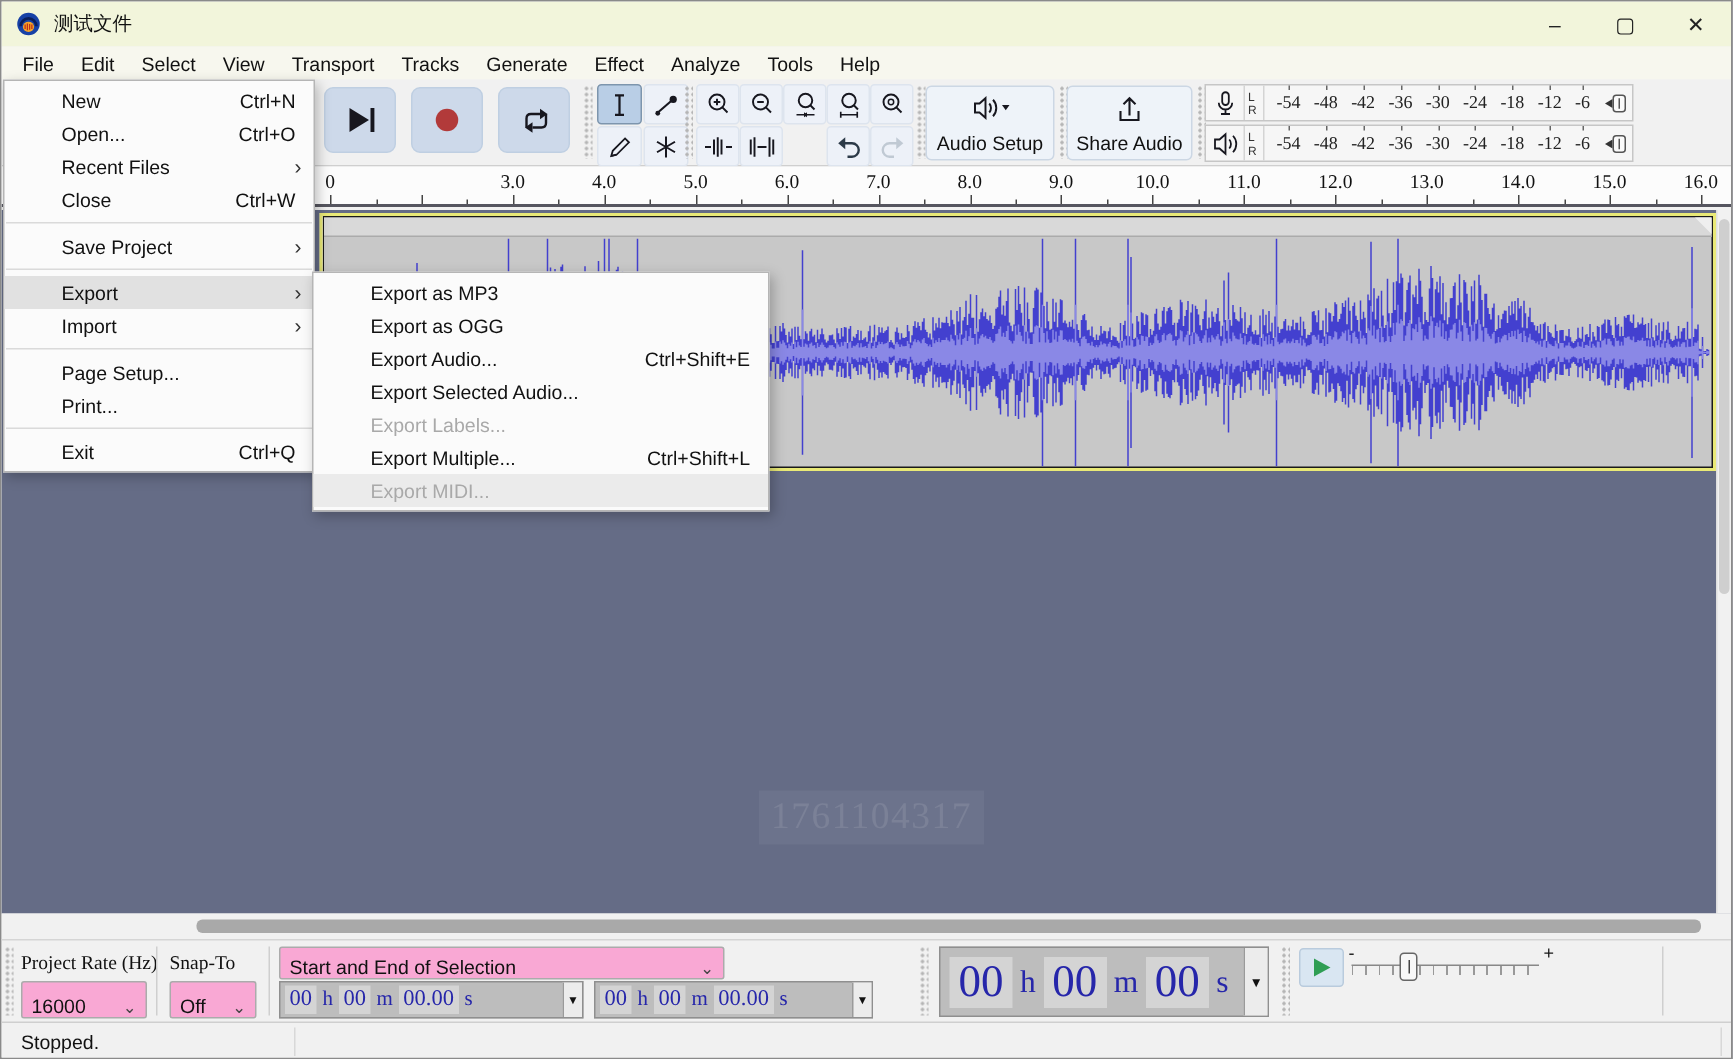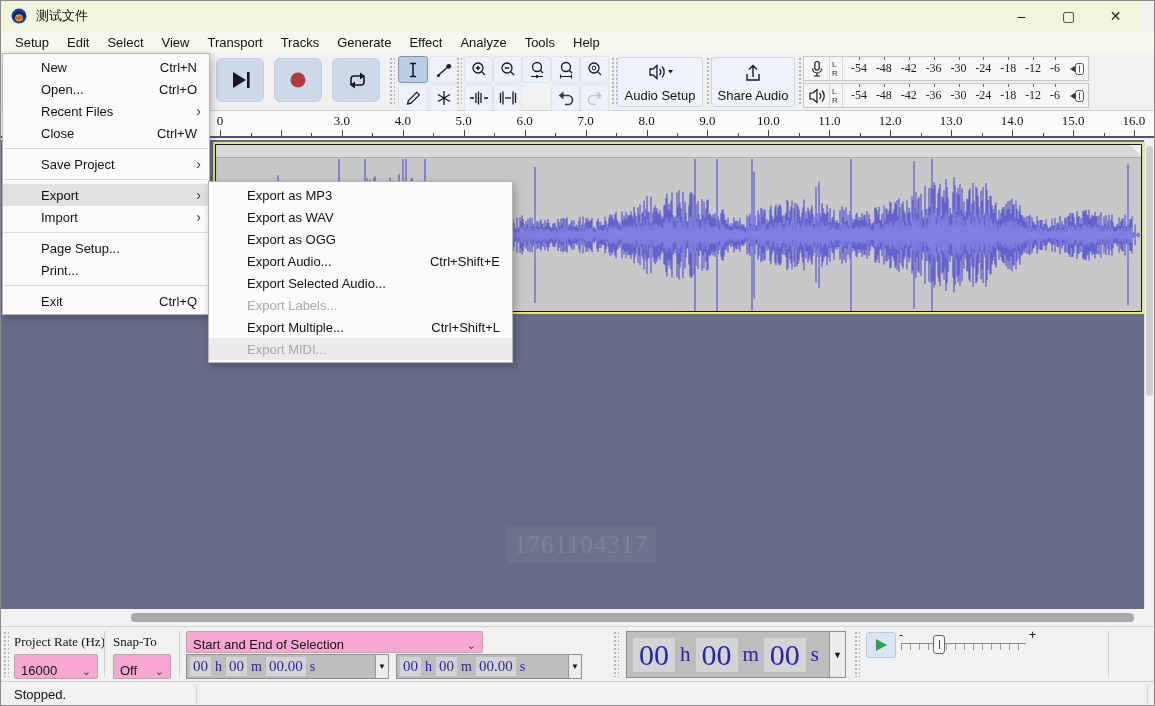--- a/index.html
+++ b/index.html
@@ -1,21 +1,21 @@
 <!DOCTYPE html>
 <html><head>
 <meta charset="utf-8">
 <style>
   html,body{margin:0;padding:0;background:#888;}
   *{box-sizing:border-box;}
   #window{position:relative;width:1155px;height:706px;background:#f1f1f1;border:1px solid #8a8a8a;
           font-family:"Liberation Sans",sans-serif;overflow:hidden;color:#111;}
 
   
-  .titlebar{position:absolute;left:0;top:0;right:15px;height:30px;background:#f2f5db;display:flex;align-items:center;}
+  .titlebar{position:absolute;left:0;top:0;right:0;height:30px;background:#f2f5db;display:flex;align-items:center;}
   .app-icon{margin-left:9px;width:18px;height:18px;}
   .title{font-size:13px;margin-left:8px;}
   .win-controls{margin-left:auto;display:flex;height:100%;}
   .win-btn{width:47px;display:flex;align-items:center;justify-content:center;font-size:14px;color:#222;}
 
   
   .menubar{position:absolute;top:30px;left:0;right:0;height:22px;background:#f7f7ee;display:flex;align-items:center;
            padding-left:5px;font-size:13px;}
   .menubar-item{padding:2px 9px;white-space:nowrap;}
 
@@ -128,21 +128,21 @@
     </svg>
     <span class="title">测试文件</span>
     <div class="win-controls">
       <div class="win-btn">–</div>
       <div class="win-btn">▢</div>
       <div class="win-btn">✕</div>
     </div>
   </div>
 
   <div class="menubar">
-      <div class="menubar-item">Setup</div>
+      <div class="menubar-item">File</div>
       <div class="menubar-item">Edit</div>
       <div class="menubar-item">Select</div>
       <div class="menubar-item">View</div>
       <div class="menubar-item">Transport</div>
       <div class="menubar-item">Tracks</div>
       <div class="menubar-item">Generate</div>
       <div class="menubar-item">Effect</div>
       <div class="menubar-item">Analyze</div>
       <div class="menubar-item">Tools</div>
       <div class="menubar-item">Help</div>
@@ -521,23 +521,20 @@
         <span class="mi-label">Exit</span>
         <span class="mi-shortcut">Ctrl+Q</span>
       </div>
     </div>
 
   <div class="menu" id="export-menu">
       <div class="menu-item">
         <span class="mi-label">Export as MP3</span>
       </div>
       <div class="menu-item">
-        <span class="mi-label">Export as WAV</span>
-      </div>
-      <div class="menu-item">
         <span class="mi-label">Export as OGG</span>
       </div>
       <div class="menu-item">
         <span class="mi-label">Export Audio...</span>
         <span class="mi-shortcut">Ctrl+Shift+E</span>
       </div>
       <div class="menu-item">
         <span class="mi-label">Export Selected Audio...</span>
       </div>
       <div class="menu-item disabled">

